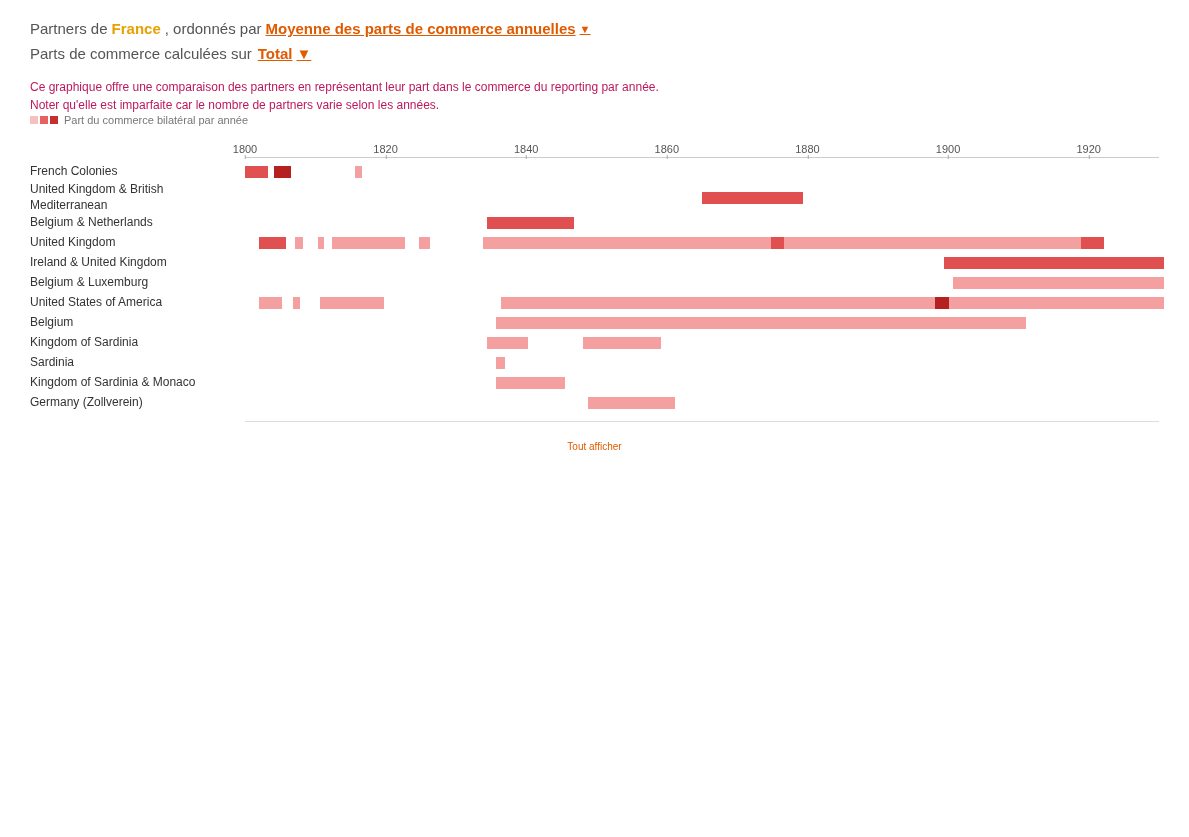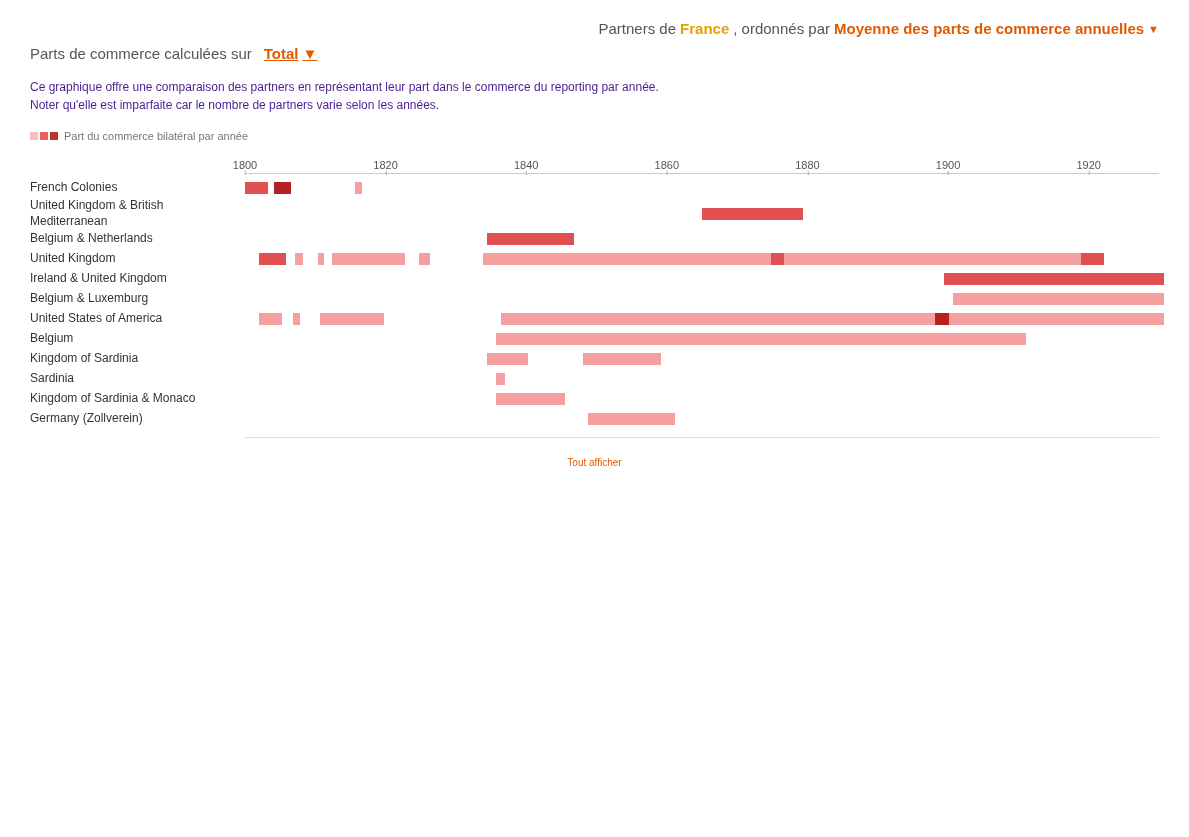--- a/index.html
+++ b/index.html
@@ -13,66 +13,65 @@
       padding: 20px 30px;
       max-width: 1189px;
     }
     .header-line1 {
       display: flex;
       align-items: center;
       gap: 4px;
       margin-bottom: 8px;
       font-size: 15px;
       color: #555;
-      justify-content: flex-end;
     }
     .header-line1 .label-france {
       color: #e8a000;
       font-weight: bold;
     }
     .dropdown-btn {
-      display: inline-flex;
-      align-items: center;
-      color: #e05a00;
-      font-weight: bold;
-      font-size: 15px;
-      border: none;
-      background: none;
-      cursor: pointer;
-      text-decoration-color: #e05a00;
-      gap: 4px;
-    }
-    .dropdown-btn .arrow {
-      font-size: 11px;
-    }
-    .header-line2 {
-      display: flex;
-      align-items: flex-start;
-      gap: 12px;
-      margin-bottom: 16px;
-      font-size: 15px;
-      color: #555;
-    }
-    .total-btn {
       display: inline-flex;
       align-items: center;
       color: #e05a00;
       font-weight: bold;
       font-size: 15px;
       border: none;
       background: none;
       cursor: pointer;
       text-decoration: underline;
       text-decoration-color: #e05a00;
       gap: 4px;
     }
+    .dropdown-btn .arrow {
+      font-size: 11px;
+    }
+    .header-line2 {
+      display: flex;
+      align-items: flex-start;
+      gap: 6px;
+      margin-bottom: 16px;
+      font-size: 15px;
+      color: #555;
+    }
+    .total-btn {
+      display: inline-flex;
+      align-items: center;
+      color: #e05a00;
+      font-weight: bold;
+      font-size: 15px;
+      border: none;
+      background: none;
+      cursor: pointer;
+      text-decoration: underline;
+      text-decoration-color: #e05a00;
+      gap: 4px;
+    }
     .description {
       font-size: 12px;
-      color: #4c1d95;
-      margin-bottom: 16px;
+      color: #be185d;
       line-height: 1.5;
     }
     .legend {
       display: flex;
       align-items: center;
       gap: 6px;
       margin-bottom: 12px;
       font-size: 11px;
       color: #777;
     }

